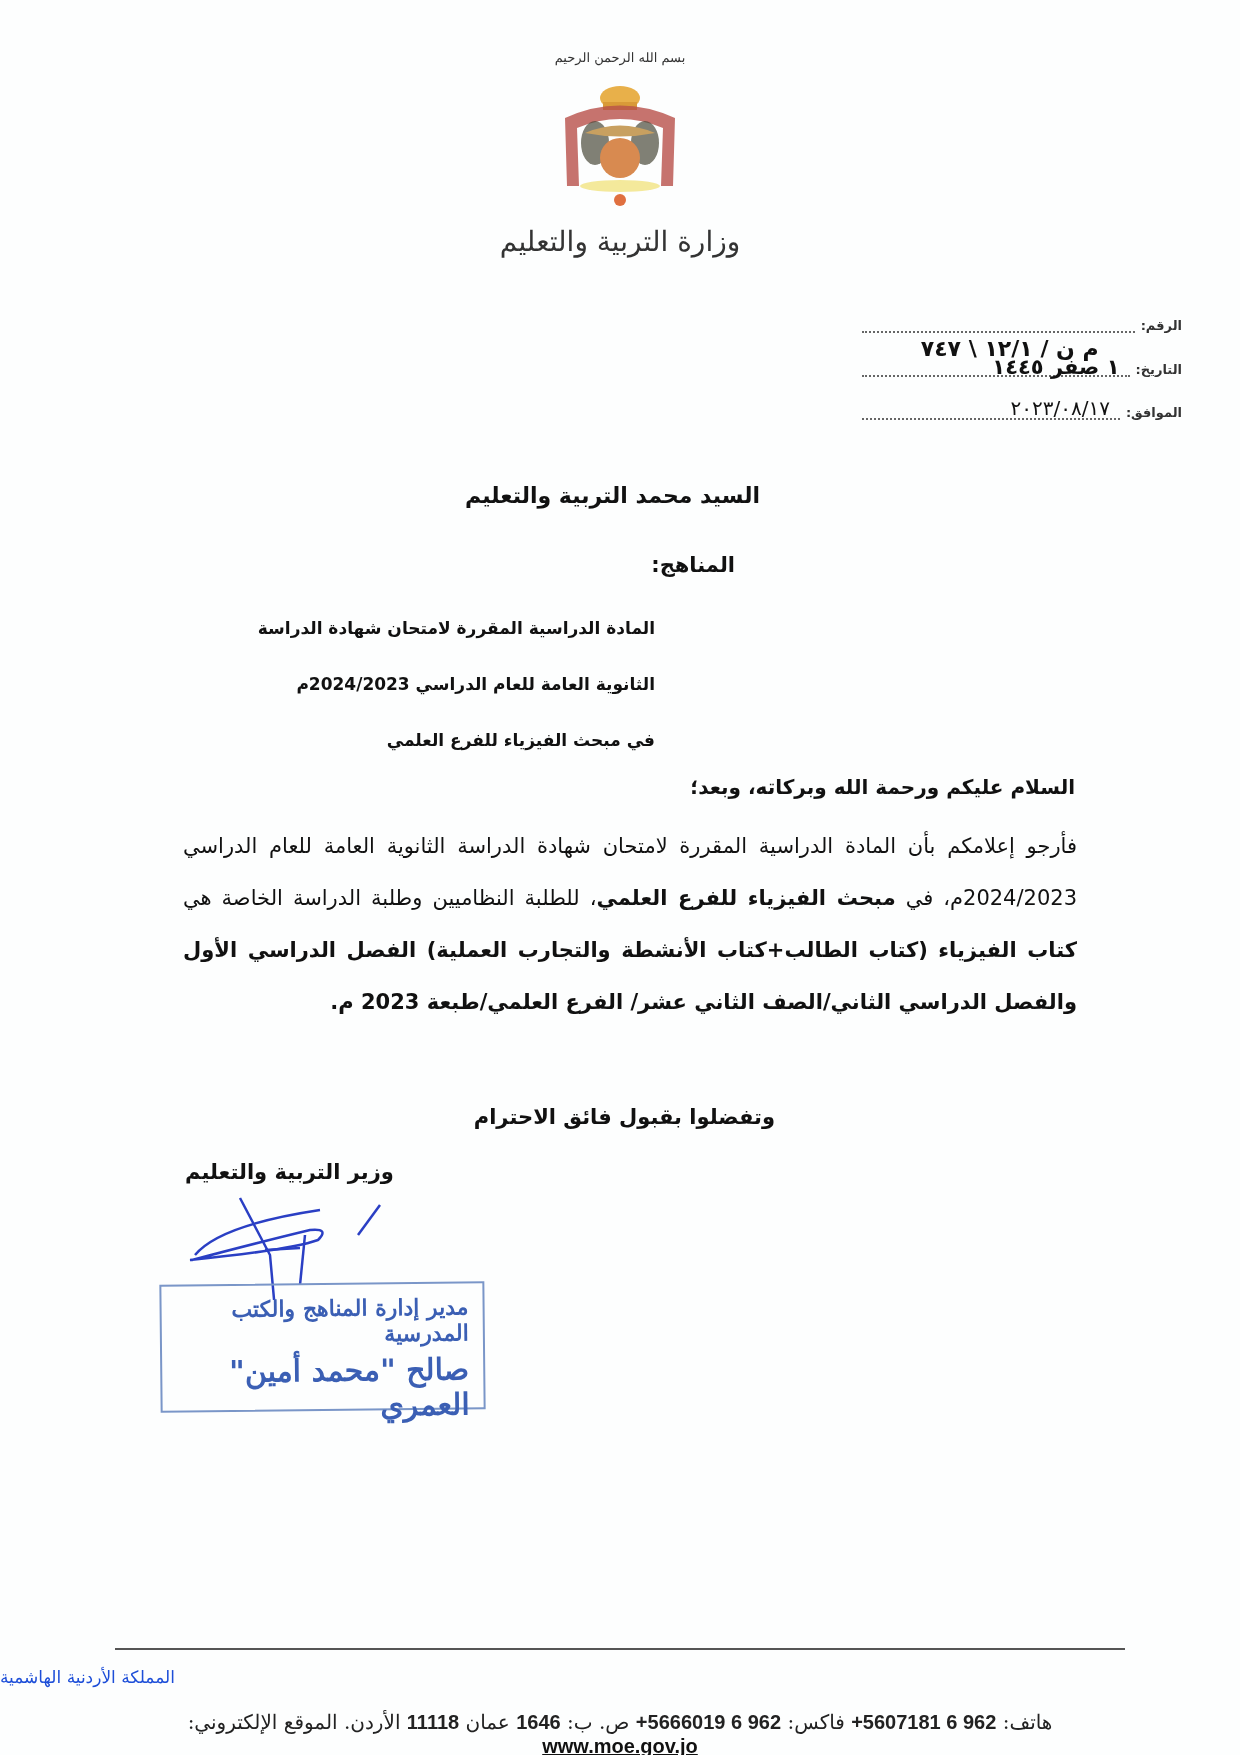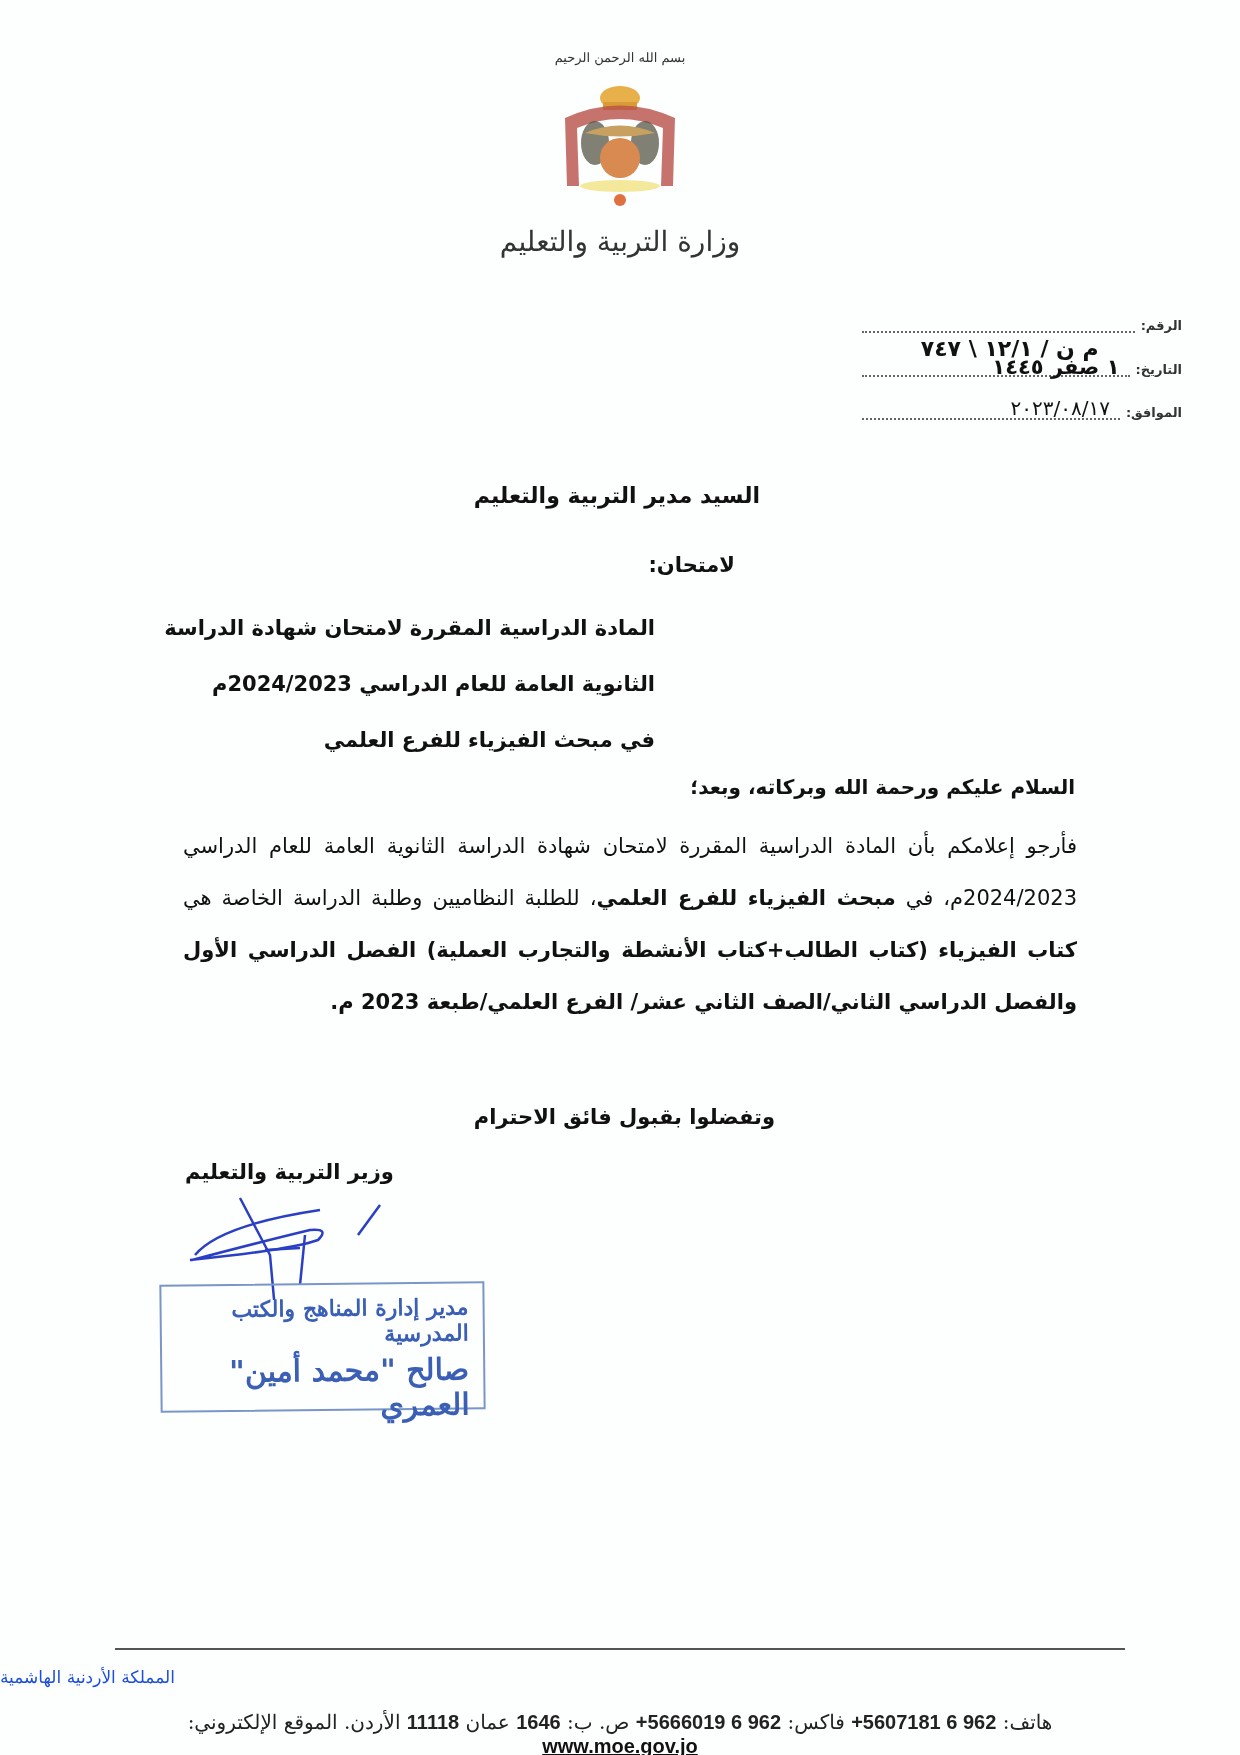--- a/index.html
+++ b/index.html
@@ -18,21 +18,21 @@
   .ref .dots { flex:1; border-bottom:2px dotted #666; height:12px; position:relative; }
   .ref .val { position:absolute; left:0; right:10px; bottom:-4px; font-weight:bold; font-size:21px; text-align:right; color:#111; }
   .ref-number { top:318px; }
   .ref-number .val { bottom:-30px; right:36px; font-size:22px; }
   .ref-date { top:362px; }
   .ref-greg { top:405px; }
   .ref-greg .val { font-size:20px; font-weight:normal; bottom:-2px; }
   
   .addressee { right:480px; top:483px; font-size:22px; font-weight:bold; }
   .subject-label { right:505px; top:553px; font-size:21px; font-weight:bold; }
-  .subject { right:585px; top:600px; width:560px; font-size:21px; font-weight:bold; line-height:56px; text-align:right; }
+  .subject { right:585px; top:600px; width:560px; font-size:17px; font-weight:bold; line-height:56px; text-align:right; }
   
   .greeting { right:165px; top:775px; font-size:20px; font-weight:bold; }
   .body { right:163px; left:183px; top:820px; font-size:21px; line-height:52px; text-align:justify; text-align-last:right; }
   .body b { font-weight:bold; }
   .closing { right:465px; top:1105px; font-size:21px; font-weight:bold; }
   .signer-title { left:185px; top:1160px; font-size:21px; font-weight:bold; }
   .signature { left:180px; top:1180px; width:240px; height:120px; }
   .stamp {
     left:160px; top:1283px; width:325px; height:128px; border:2px solid #7a96c8;
     color:#3b5fb4; font-family:"DejaVu Serif",serif; text-align:right; padding:10px 14px; box-sizing:border-box;
@@ -78,22 +78,22 @@
       <span class="val">١ صفر ١٤٤٥</span>
     </span>
 </div>
 <div class="abs ref ref-greg">
   <span class="lbl">الموافق:</span>
   <span class="dots">
       <span class="val">٢٠٢٣/٠٨/١٧</span>
     </span>
 </div>
 
-<div class="abs addressee">السيد مدير التربية والتعليم</div>
-<div class="abs subject-label">لامتحان:</div>
+<div class="abs addressee">السيد محمد التربية والتعليم</div>
+<div class="abs subject-label">المناهج:</div>
 <div class="abs subject">
   <div>المادة الدراسية المقررة لامتحان شهادة الدراسة</div>
   <div>الثانوية العامة للعام الدراسي 2024/2023م</div>
   <div>في مبحث الفيزياء للفرع العلمي</div>
 </div>
 
 <div class="abs greeting">السلام عليكم ورحمة الله وبركاته، وبعد؛</div>
 <div class="abs body">
   <div><span>فأرجو إعلامكم بأن المادة الدراسية المقررة لامتحان شهادة الدراسة الثانوية العامة للعام الدراسي 2024/2023م، في </span><b>مبحث الفيزياء للفرع العلمي</b><span>، للطلبة النظاميين وطلبة الدراسة الخاصة هي </span><b>كتاب الفيزياء (كتاب الطالب+كتاب الأنشطة والتجارب العملية) الفصل الدراسي الأول والفصل الدراسي الثاني/الصف الثاني عشر/ الفرع العلمي/طبعة 2023 م.</b></div>
 </div>

